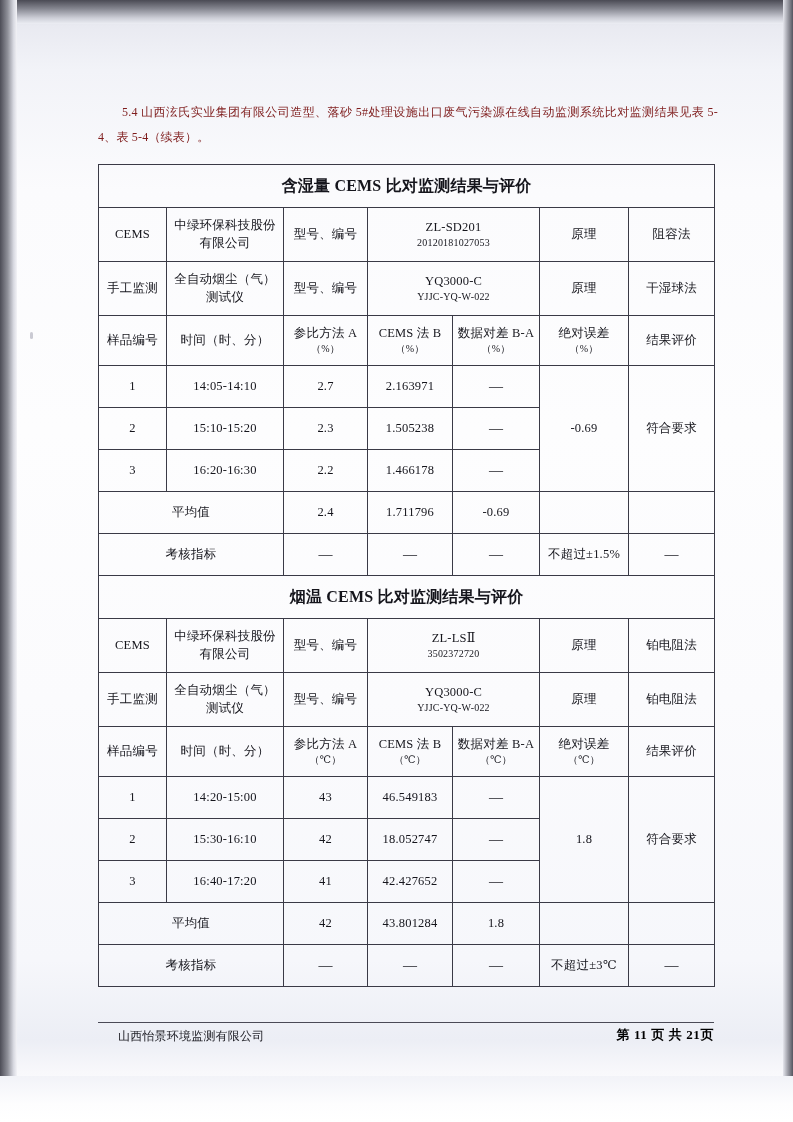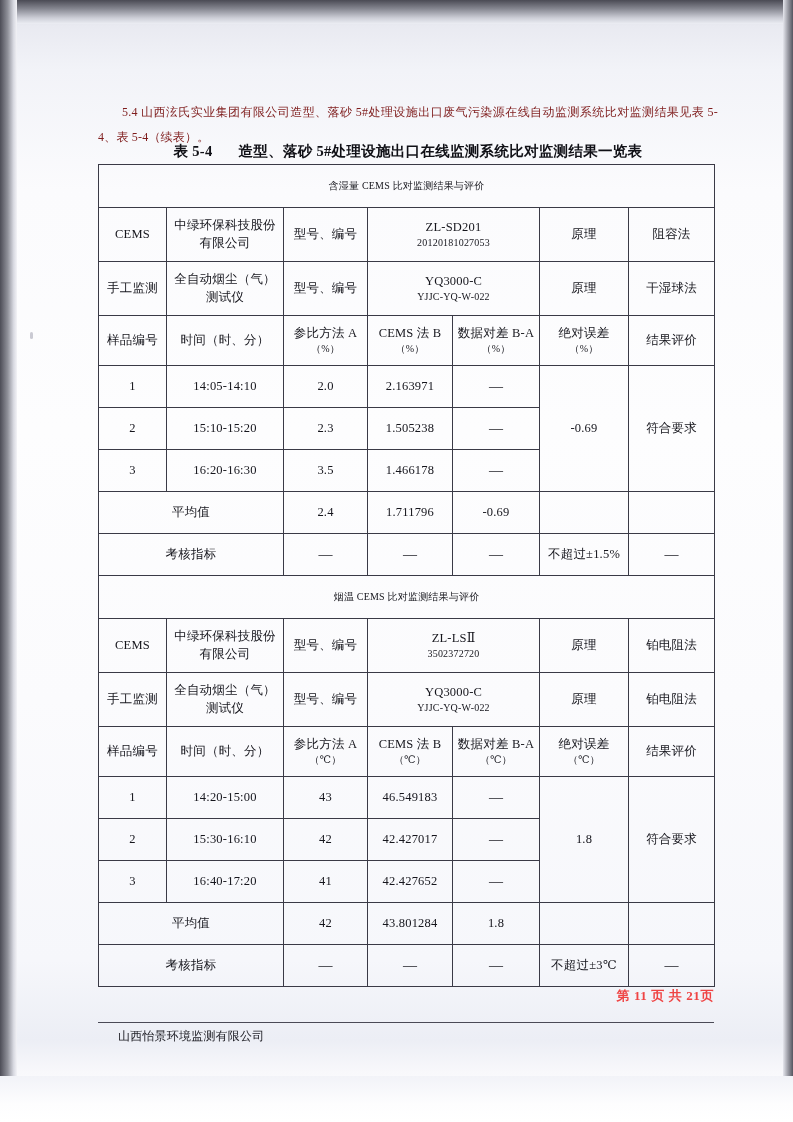--- a/index.html
+++ b/index.html
@@ -99,22 +99,22 @@
   }
   .doc-table td {
     border: 1px solid #3a3a46;
     text-align: center;
     vertical-align: middle;
     padding: 3px 2px;
     line-height: 1.42;
     letter-spacing: 0.2px;
   }
   .section-head {
-    font-size: 10px;
-    font-weight: normal;
+    font-size: 16px;
+    font-weight: bold;
     height: 36px;
     letter-spacing: 0.5px;
   }
   .r-equip { height: 54px; padding-left: 48px; }
   .r-hdr   { height: 50px; margin-left: 23px; }
   .r-data  { height: 42px; }
   .r-avg   { height: 42px; }
   .r-crit  { height: 42px; }
   .num { font-family: "Liberation Serif", "DejaVu Serif", serif; }
   .dash { font-size: 14px; letter-spacing: 0; }
@@ -133,25 +133,25 @@
     position: absolute;
     left: 118px;
     top: 1028px;
     font-size: 12px;
     letter-spacing: 0.2px;
     color: #1b1b22;
   }
   .footer-right {
     position: absolute;
     right: 79px;
-    top: 987px;
+    top: 1026px;
     font-size: 13px;
     font-weight: bold;
     letter-spacing: 0.6px;
-    color: #ef4444;
+    color: #000000;
     white-space: nowrap;
   }
   
   .speck {
     position: absolute;
     left: 30px; top: 332px;
     width: 3px; height: 7px;
     background: #b9bac4;
     border-radius: 2px;
     opacity: .75;
@@ -165,23 +165,20 @@
   <div class="paper-edge-top"></div>
   <div class="paper-edge-left"></div>
   <div class="paper-edge-right"></div>
   <div class="paper-edge-bottom"></div>
   <div class="speck"></div>
 
   <div class="content">
 
     <p class="para">5.4 山西泫氏实业集团有限公司造型、落砂 5#处理设施出口废气污染源在线自动监测系统比对监测结果见表 5-4、表 5-4（续表）。</p>
 
-    <div class="tbl-caption">
-      <span class="cap-no">表 5-4</span><span>造型、落砂 5#处理设施出口在线监测系统比对监测结果一览表</span>
-    </div>
 
     <table class="doc-table">
       <colgroup>
         <col style="width:68px">
         <col style="width:117px">
         <col style="width:84px">
         <col style="width:85px">
         <col style="width:87px">
         <col style="width:89px">
         <col style="width:86px">
@@ -234,37 +231,37 @@
           <td>
             <span>绝对误差</span>
             <span class="sub">（%）</span>
           </td>
           <td>结果评价</td>
         </tr>
 
         <tr class="r-data">
           <td class="num">1</td>
           <td class="num mono-ish">14:05-14:10</td>
-          <td class="num">2.0</td>
+          <td class="num">2.7</td>
           <td class="num">2.163971</td>
           <td class="dash">—</td>
           <td class="num" rowspan="3">-0.69</td>
           <td rowspan="3">符合要求</td>
         </tr>
         <tr class="r-data">
           <td class="num">2</td>
           <td class="num mono-ish">15:10-15:20</td>
           <td class="num">2.3</td>
           <td class="num">1.505238</td>
           <td class="dash">—</td>
         </tr>
         <tr class="r-data">
           <td class="num">3</td>
           <td class="num mono-ish">16:20-16:30</td>
-          <td class="num">3.5</td>
+          <td class="num">2.2</td>
           <td class="num">1.466178</td>
           <td class="dash">—</td>
         </tr>
 
         <tr class="r-avg">
           <td colspan="2">平均值</td>
           <td class="num">2.4</td>
           <td class="num">1.711796</td>
           <td class="num">-0.69</td>
           <td></td>
@@ -336,21 +333,21 @@
           <td class="num">43</td>
           <td class="num">46.549183</td>
           <td class="dash">—</td>
           <td class="num" rowspan="3">1.8</td>
           <td rowspan="3">符合要求</td>
         </tr>
         <tr class="r-data">
           <td class="num">2</td>
           <td class="num mono-ish">15:30-16:10</td>
           <td class="num">42</td>
-          <td class="num">42.427017</td>
+          <td class="num">18.052747</td>
           <td class="dash">—</td>
         </tr>
         <tr class="r-data">
           <td class="num">3</td>
           <td class="num mono-ish">16:40-17:20</td>
           <td class="num">41</td>
           <td class="num">42.427652</td>
           <td class="dash">—</td>
         </tr>
 

